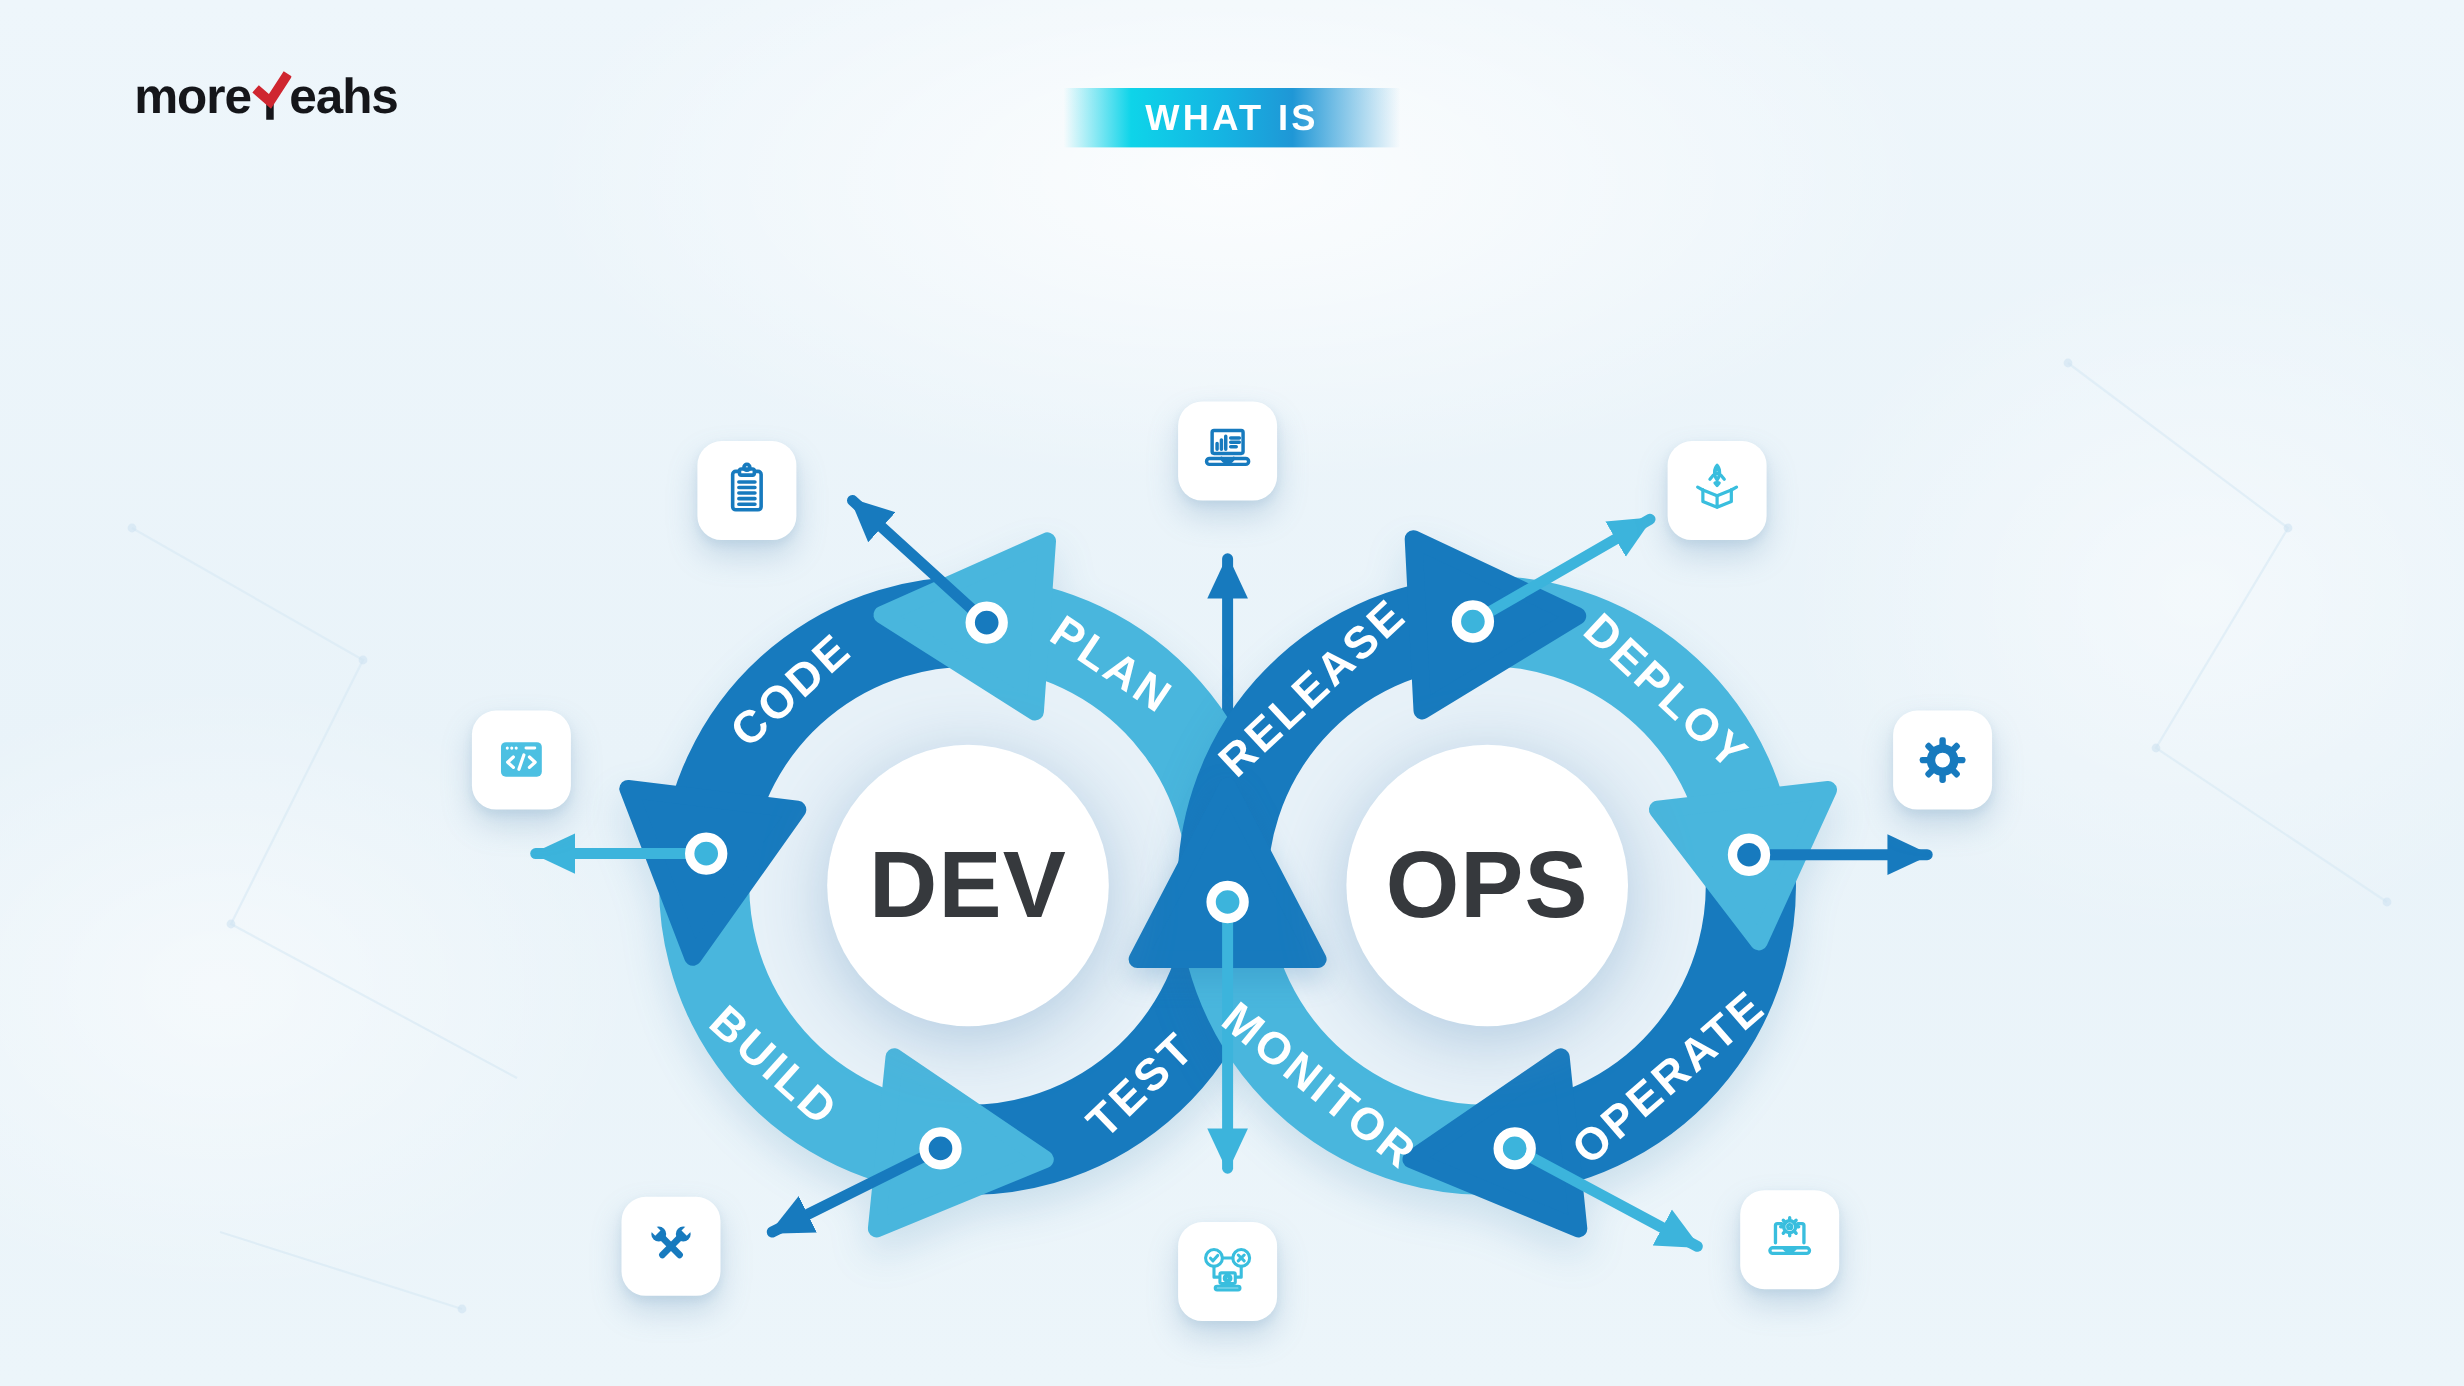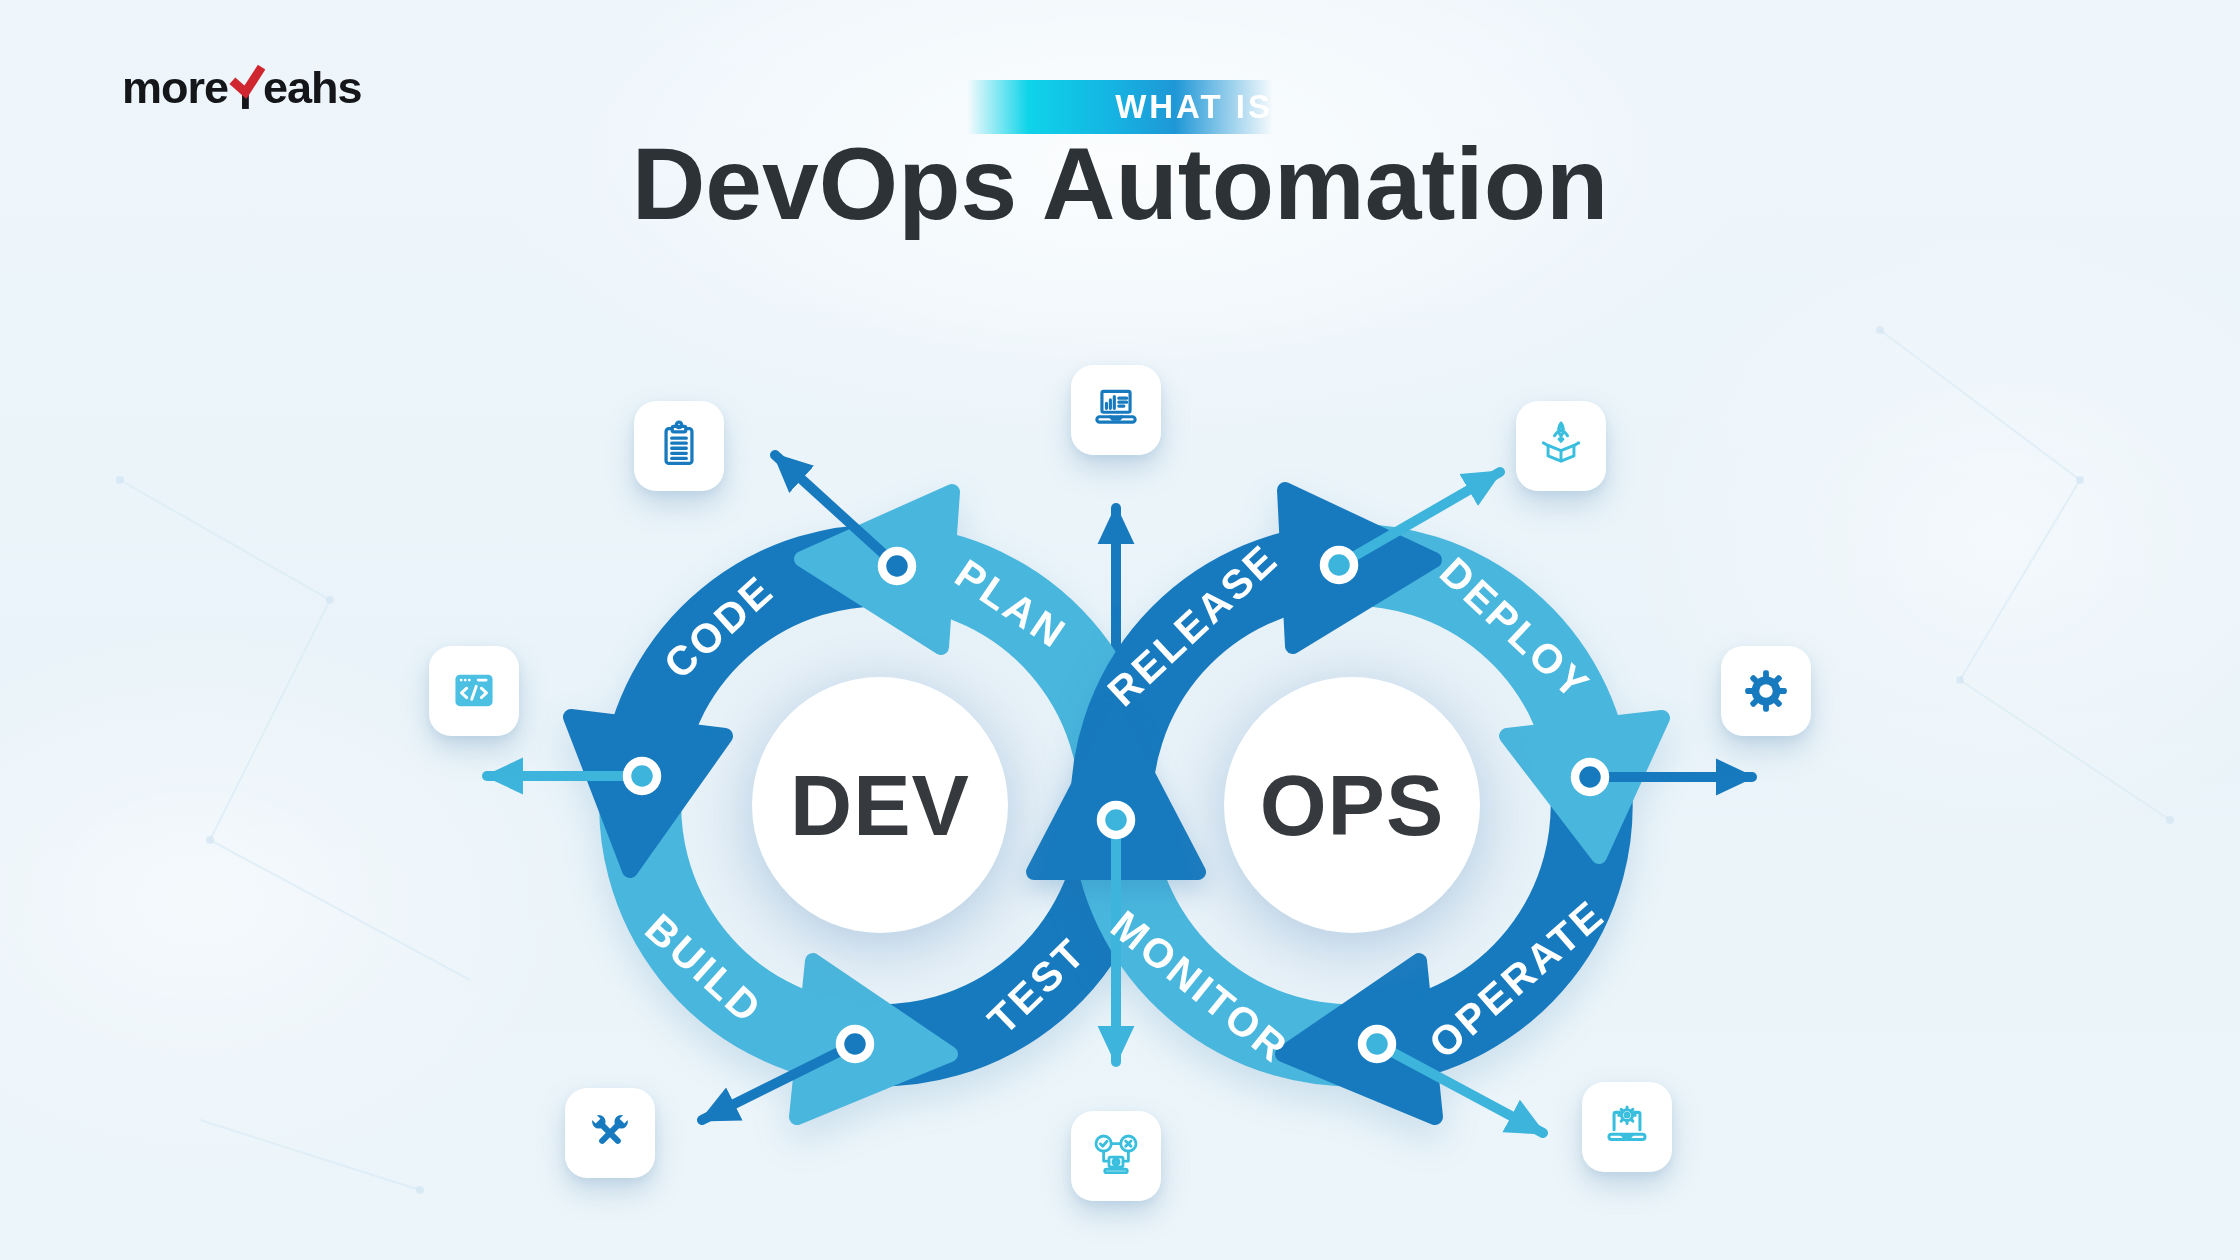--- a/index.html
+++ b/index.html
@@ -17,21 +17,21 @@
     background:radial-gradient(closest-side,rgba(255,255,255,.45),rgba(255,255,255,0));}
   .plexus{position:absolute;inset:0;}
 
   
   .logo{position:absolute;left:122px;top:64px;display:flex;align-items:flex-end;
     font-size:45px;font-weight:600;color:#15161a;letter-spacing:-1px;line-height:1;}
   .logo svg{margin:0 -2px 0 1px;display:block;}
 
   
   .badge{position:absolute;left:50%;transform:translateX(-50%);top:80px;width:306px;height:54px;
-    line-height:54px;text-align:right;color:#fff;font-weight:bold;font-size:33px;letter-spacing:3px;
+    line-height:54px;text-align:center;color:#fff;font-weight:bold;font-size:33px;letter-spacing:3px;
     background:linear-gradient(90deg,rgba(235,251,253,0) 0%,#0ed4e9 20%,#15b3e2 48%,#1f97d6 68%,rgba(240,250,255,0) 100%);}
   .title{position:absolute;top:128px;width:100%;text-align:center;
     font-size:102px;font-weight:bold;color:#2d3237;line-height:1.1;}
   .subtitle{position:absolute;top:246px;width:100%;text-align:center;
     font-size:38px;font-weight:normal;color:#333a41;}
 
   
   .diagram{position:absolute;inset:0;}
   .loop{filter:drop-shadow(0 16px 18px rgba(30,110,170,.16));}
   .center-arrow{filter:drop-shadow(0 10px 12px rgba(30,110,170,.25));}
@@ -75,21 +75,20 @@
   <div class="logo">
     <span>more</span>
     <svg width="36" height="46" viewBox="0 0 34 44">
       <path d="M15.5 22 L15.5 43" stroke="#15161a" stroke-width="6.5" fill="none"></path>
       <path d="M3 16 L15.5 27 L31 3" stroke="#cf2630" stroke-width="8.5" fill="none"></path>
     </svg>
     <span>eahs</span>
   </div>
 
   <div class="badge">WHAT IS</div>
-  <div class="title">DevOps Automation</div>
 
   <svg class="diagram" width="2240" height="1260" viewBox="0 0 2240 1260">
     <defs>
       <marker id="mdark" viewBox="0 0 10 10" refX="8.6" refY="5" markerWidth="4.2" markerHeight="4.2" orient="auto-start-reverse" markerUnits="strokeWidth">
         <path d="M0 0.6 L9.4 5 L0 9.4 z" fill="#177abe"></path>
       </marker>
       <marker id="mcyan" viewBox="0 0 10 10" refX="8.6" refY="5" markerWidth="4.2" markerHeight="4.2" orient="auto-start-reverse" markerUnits="strokeWidth">
         <path d="M0 0.6 L9.4 5 L0 9.4 z" fill="#3cb4dc"></path>
       </marker>
     </defs>

